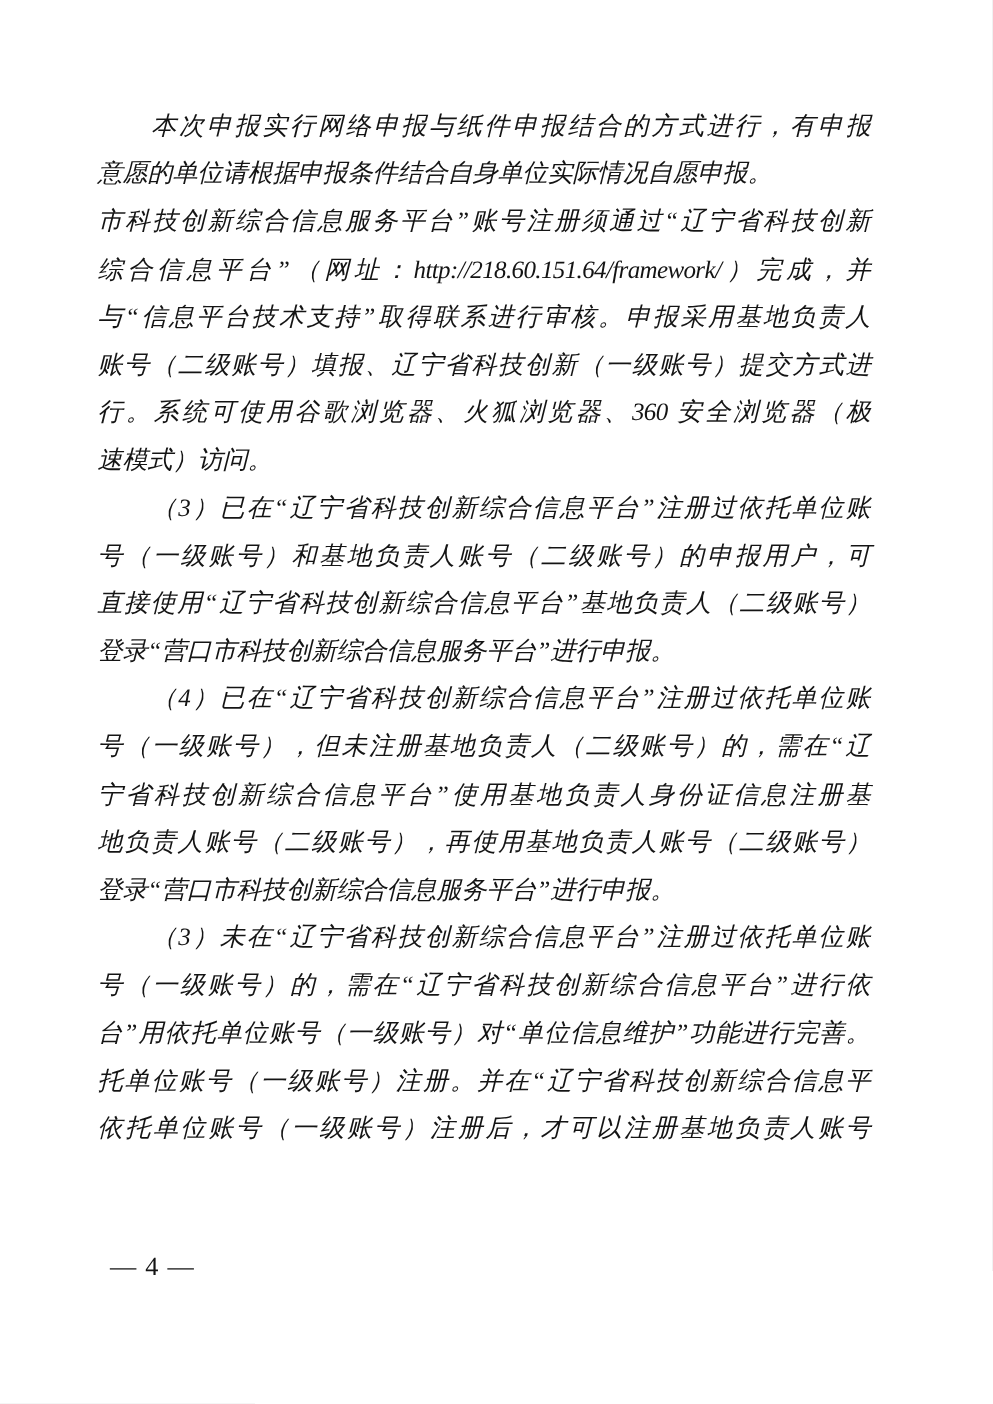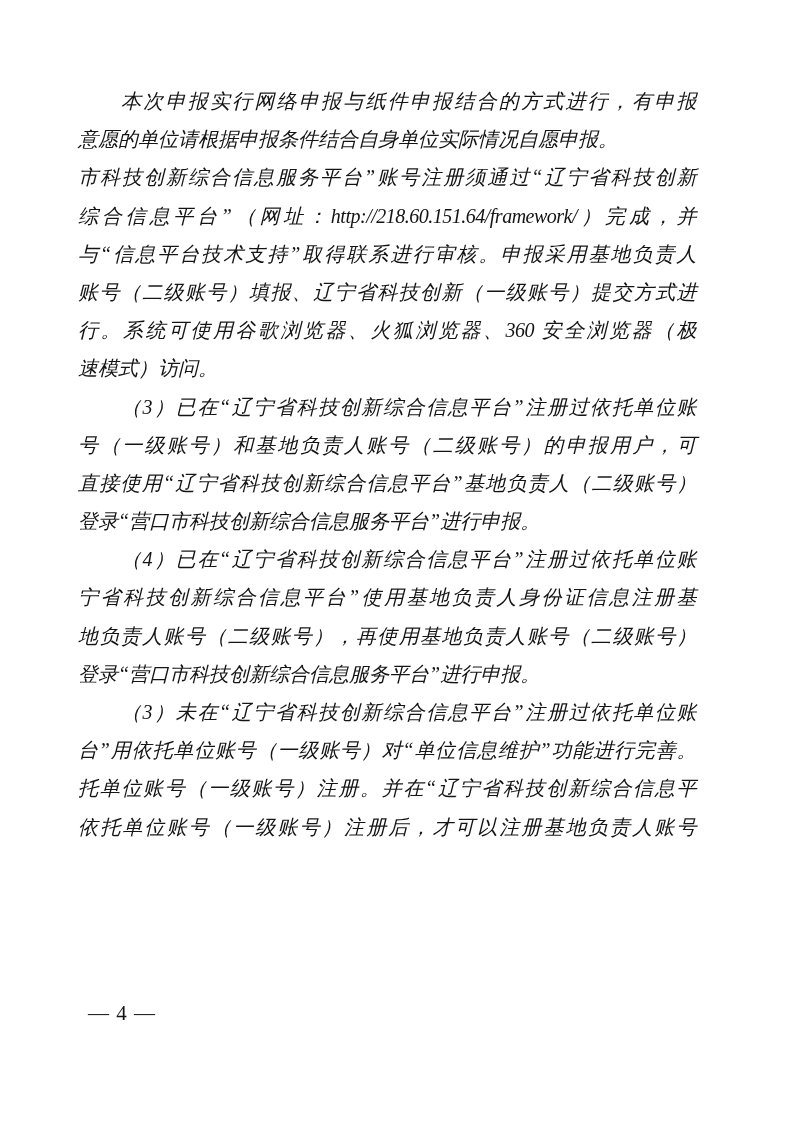--- a/index.html
+++ b/index.html
@@ -66,22 +66,24 @@
       <div class="line">综合信息平台”（网址：http://218.60.151.64/framework/）完成，并</div>
       <div class="line">与“信息平台技术支持”取得联系进行审核。申报采用基地负责人</div>
       <div class="line">账号（二级账号）填报、辽宁省科技创新（一级账号）提交方式进</div>
       <div class="line">行。系统可使用谷歌浏览器、火狐浏览器、360 安全浏览器（极</div>
       <div class="line end">速模式）访问。</div>
       <div class="line indent">（3）已在“辽宁省科技创新综合信息平台”注册过依托单位账</div>
       <div class="line">号（一级账号）和基地负责人账号（二级账号）的申报用户，可</div>
       <div class="line">直接使用“辽宁省科技创新综合信息平台”基地负责人（二级账号）</div>
       <div class="line end">登录“营口市科技创新综合信息服务平台”进行申报。</div>
       <div class="line indent">（4）已在“辽宁省科技创新综合信息平台”注册过依托单位账</div>
+      <div class="line">号（一级账号），但未注册基地负责人（二级账号）的，需在“辽</div>
       <div class="line">宁省科技创新综合信息平台”使用基地负责人身份证信息注册基</div>
       <div class="line">地负责人账号（二级账号），再使用基地负责人账号（二级账号）</div>
       <div class="line end">登录“营口市科技创新综合信息服务平台”进行申报。</div>
       <div class="line indent">（3）未在“辽宁省科技创新综合信息平台”注册过依托单位账</div>
+      <div class="line">号（一级账号）的，需在“辽宁省科技创新综合信息平台”进行依</div>
       <div class="line">台”用依托单位账号（一级账号）对“单位信息维护”功能进行完善。</div>
       <div class="line">托单位账号（一级账号）注册。并在“辽宁省科技创新综合信息平</div>
       <div class="line">依托单位账号（一级账号）注册后，才可以注册基地负责人账号</div>
     </div>
   <div class="footer">— 4 —</div>
 </div>
 
 </body></html>

